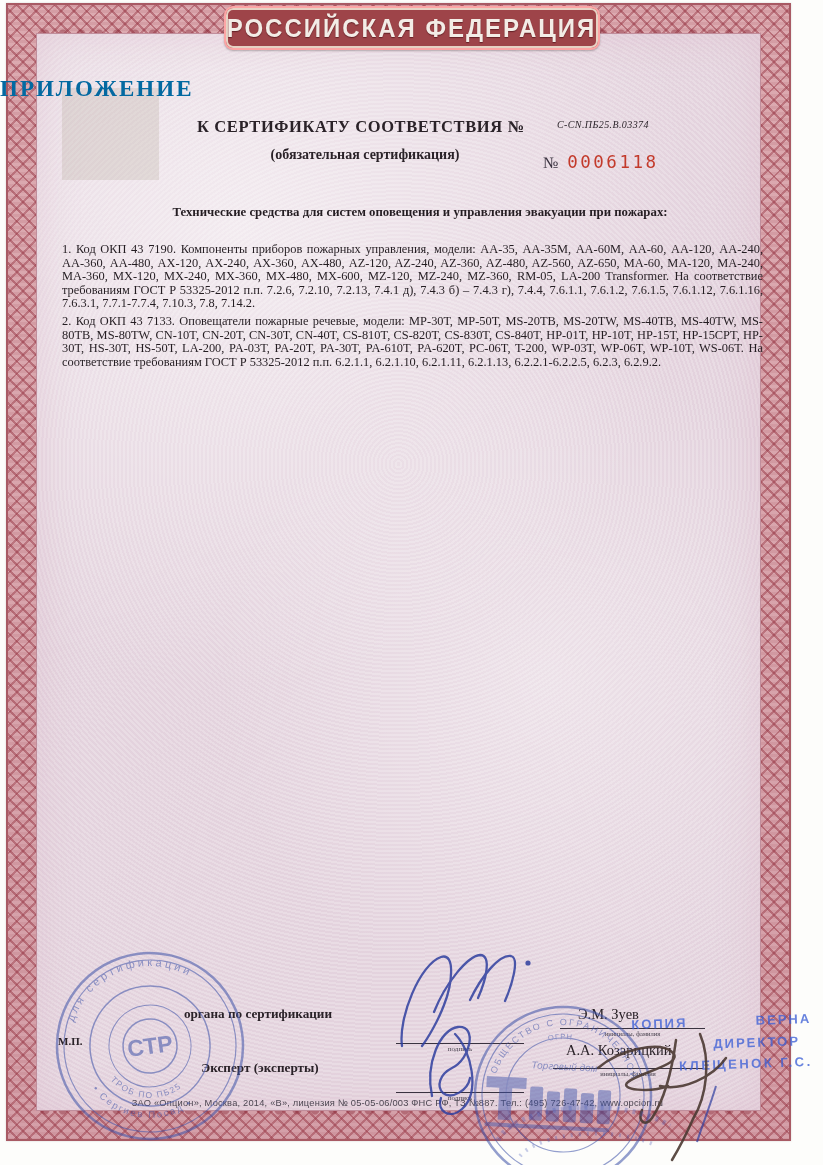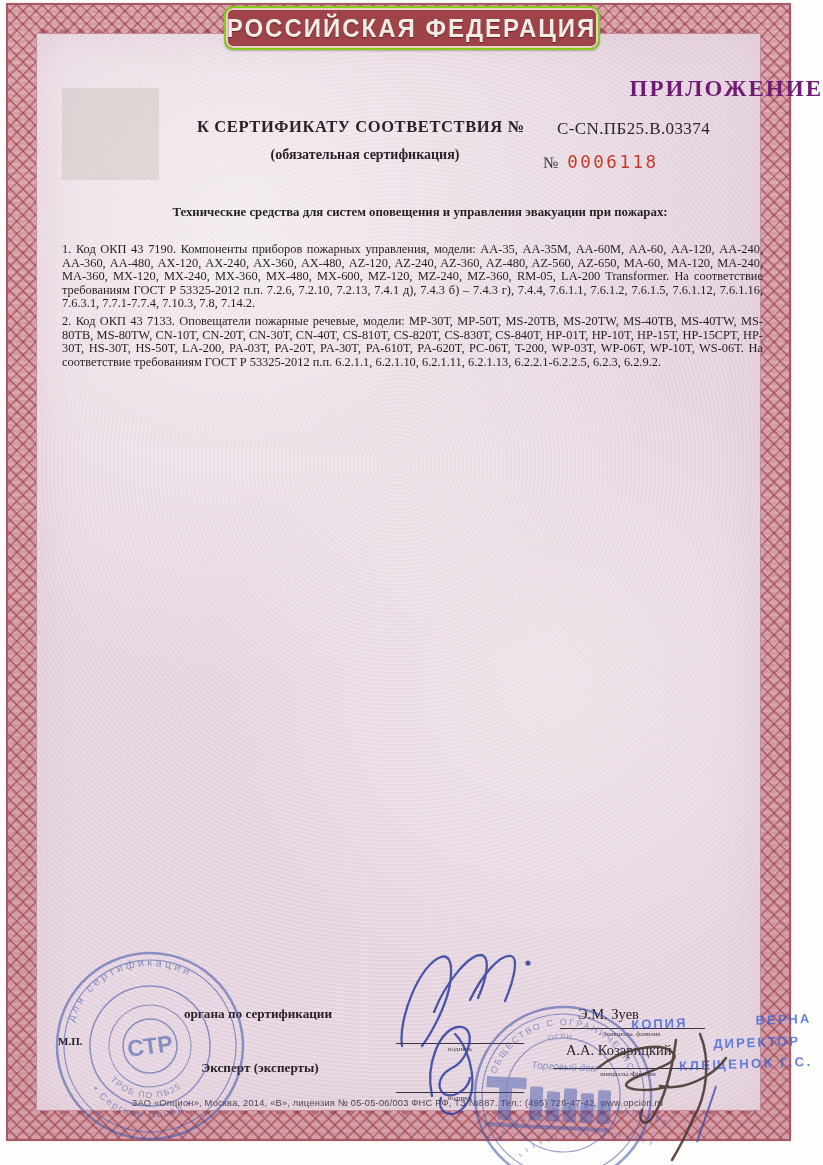--- a/index.html
+++ b/index.html
@@ -30,37 +30,37 @@
   }
   .scallop{position:absolute;left:30px;right:30px;height:9px;
     background:radial-gradient(circle at 9px 9px, rgba(140,45,60,.45) 4px, transparent 5px);
     background-size:18px 9px;}
   .scallop.top{top:22px;}
   .scallop.bottom{bottom:22px;transform:scaleY(-1);}
   
   .plate{
     position:absolute;left:50%;top:6px;transform:translateX(-50%);
     width:372px;height:40px;background:#9e4449;
-    border:2px solid #84cc16;border-radius:9px;
+    border:2px solid #fca5a5;border-radius:9px;
     box-shadow:inset 0 0 0 2px #e6d2c4, 0 1px 2px rgba(0,0,0,.25);
     display:flex;align-items:center;justify-content:center;
   }
   .plate span{
     font-family:"Liberation Sans",sans-serif;font-weight:bold;
     font-size:24px;letter-spacing:2px;color:#f3ece6;
     transform:scaleY(1.08);text-shadow:0 1px 1px rgba(60,10,15,.6);
     white-space:nowrap;
   }
   
   .abs{position:absolute;}
   .gray-box{left:62px;top:88px;width:97px;height:92px;background:rgba(140,128,102,.16);}
-  .title-main{left:0;top:76px;width:823px;text-align:right;
-    font-size:23px;font-weight:bold;letter-spacing:2px;color:#701a75;}
+  .title-main{left:0;top:76px;width:823px;text-align:left;
+    font-size:23px;font-weight:bold;letter-spacing:2px;color:#0369a1;}
   .title-sub{left:197px;top:117px;font-size:16.5px;font-weight:bold;letter-spacing:.6px;}
-  .cert-no{left:557px;top:119px;font-size:17px;letter-spacing:.4px;color:#2b242a;}
+  .cert-no{left:557px;top:119px;font-size:10px;letter-spacing:.4px;color:#2b242a;font-style:italic;}
   .title-note{left:200px;top:147px;width:330px;text-align:center;font-size:14px;font-weight:600;}
   .serial{left:543px;top:152px;display:flex;align-items:baseline;}
   .serial .no-sign{font-size:16px;color:#3a3340;}
   .serial .digits{margin-left:9px;font-family:"DejaVu Sans Mono",monospace;
     font-weight:normal;font-size:17.5px;letter-spacing:2.5px;color:#c33a2b;}
   
   .subject{left:100px;top:205px;width:640px;text-align:center;
     font-size:12.8px;font-weight:bold;color:#241d22;}
   .paras{left:58px;top:239px;width:709px;font-size:12.4px;line-height:13.6px;
     text-align:justify;color:#241d22;}

